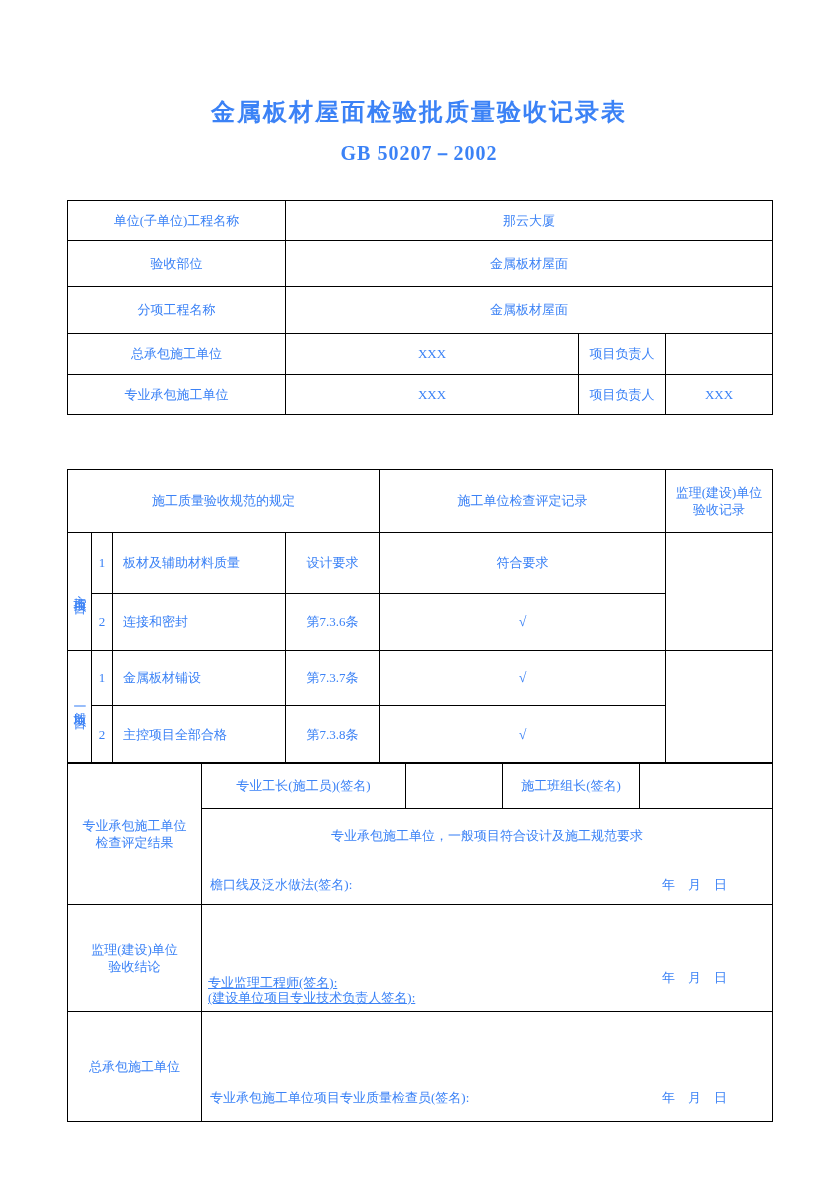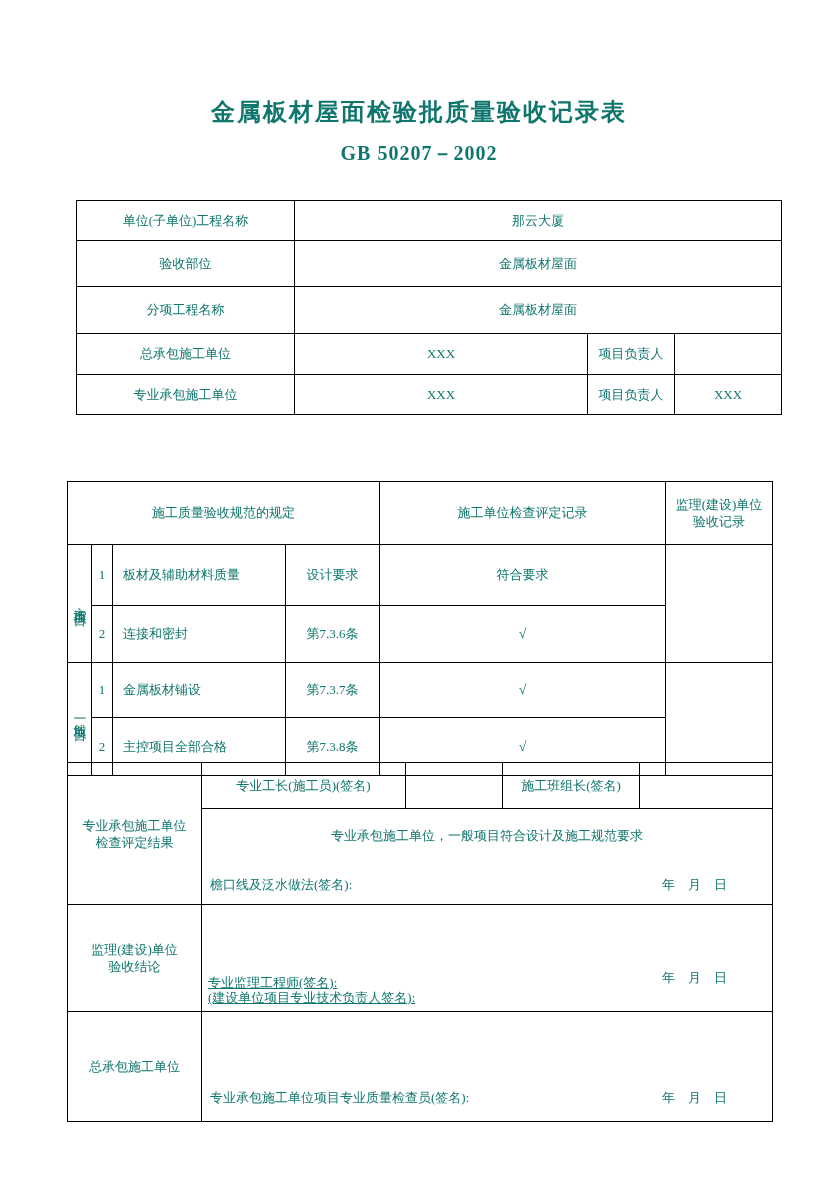--- a/index.html
+++ b/index.html
@@ -1,21 +1,21 @@
 <!DOCTYPE html>
 <html><head>
 <meta charset="utf-8">
 <style>
   html,body{margin:0;padding:0;background:#ffffff;}
   .page{
     position:relative;
     width:838px;height:1186px;
     background:#ffffff;
     font-family:"Liberation Serif","DejaVu Serif",serif;
-    color:#0f766e;
+    color:#3b82f6;
     overflow:hidden;
   }
   .doc-title{
     position:absolute;top:96px;left:0;width:838px;
     text-align:center;font-size:24px;font-weight:bold;letter-spacing:2px;
   }
   .doc-subtitle{
     position:absolute;top:140px;left:0;width:838px;
     text-align:center;font-size:20px;font-weight:bold;letter-spacing:1px;
   }
@@ -32,22 +32,22 @@
   }
   table{border-collapse:collapse;table-layout:fixed;}
   td{
     border:1px solid #000;
     font-size:13px;
     padding:0;
     text-align:center;
     vertical-align:middle;
     overflow:hidden;
   }
-  .blockA{position:absolute;left:76px;top:200px;border-radius:12px;}
-  .blockB{position:absolute;left:67px;top:469px;margin-top:12px;}
+  .blockA{position:absolute;left:67px;top:200px;border-radius:12px;}
+  .blockB{position:absolute;left:67px;top:469px;}
   .sec1{position:absolute;left:67px;top:762px;}
   .sec2{position:absolute;left:67px;top:904px;}
   .sec3{position:absolute;left:67px;top:1011px;}
   .preline{white-space:pre-line;line-height:17px;}
   .item{text-align:left;padding-left:10px;}
   .vertwrap span{
     display:inline-block;
     writing-mode:vertical-lr;
     text-orientation:upright;
     letter-spacing:3px;

